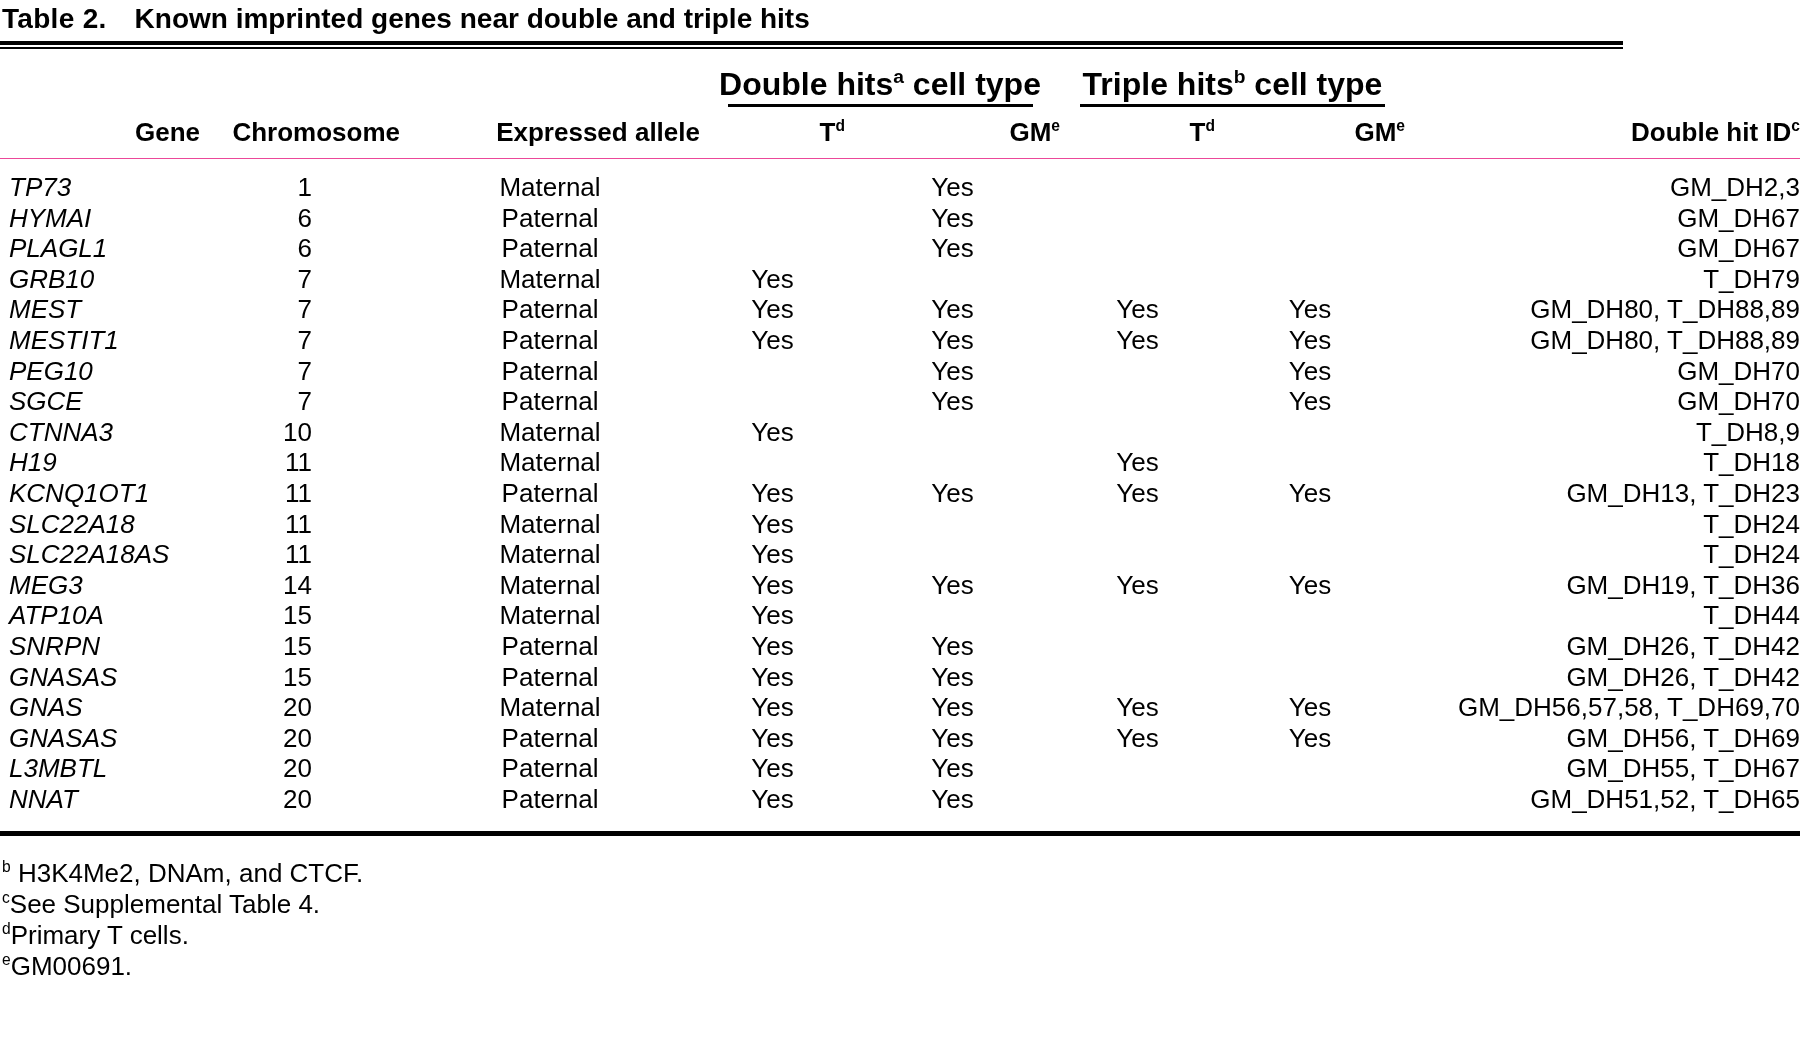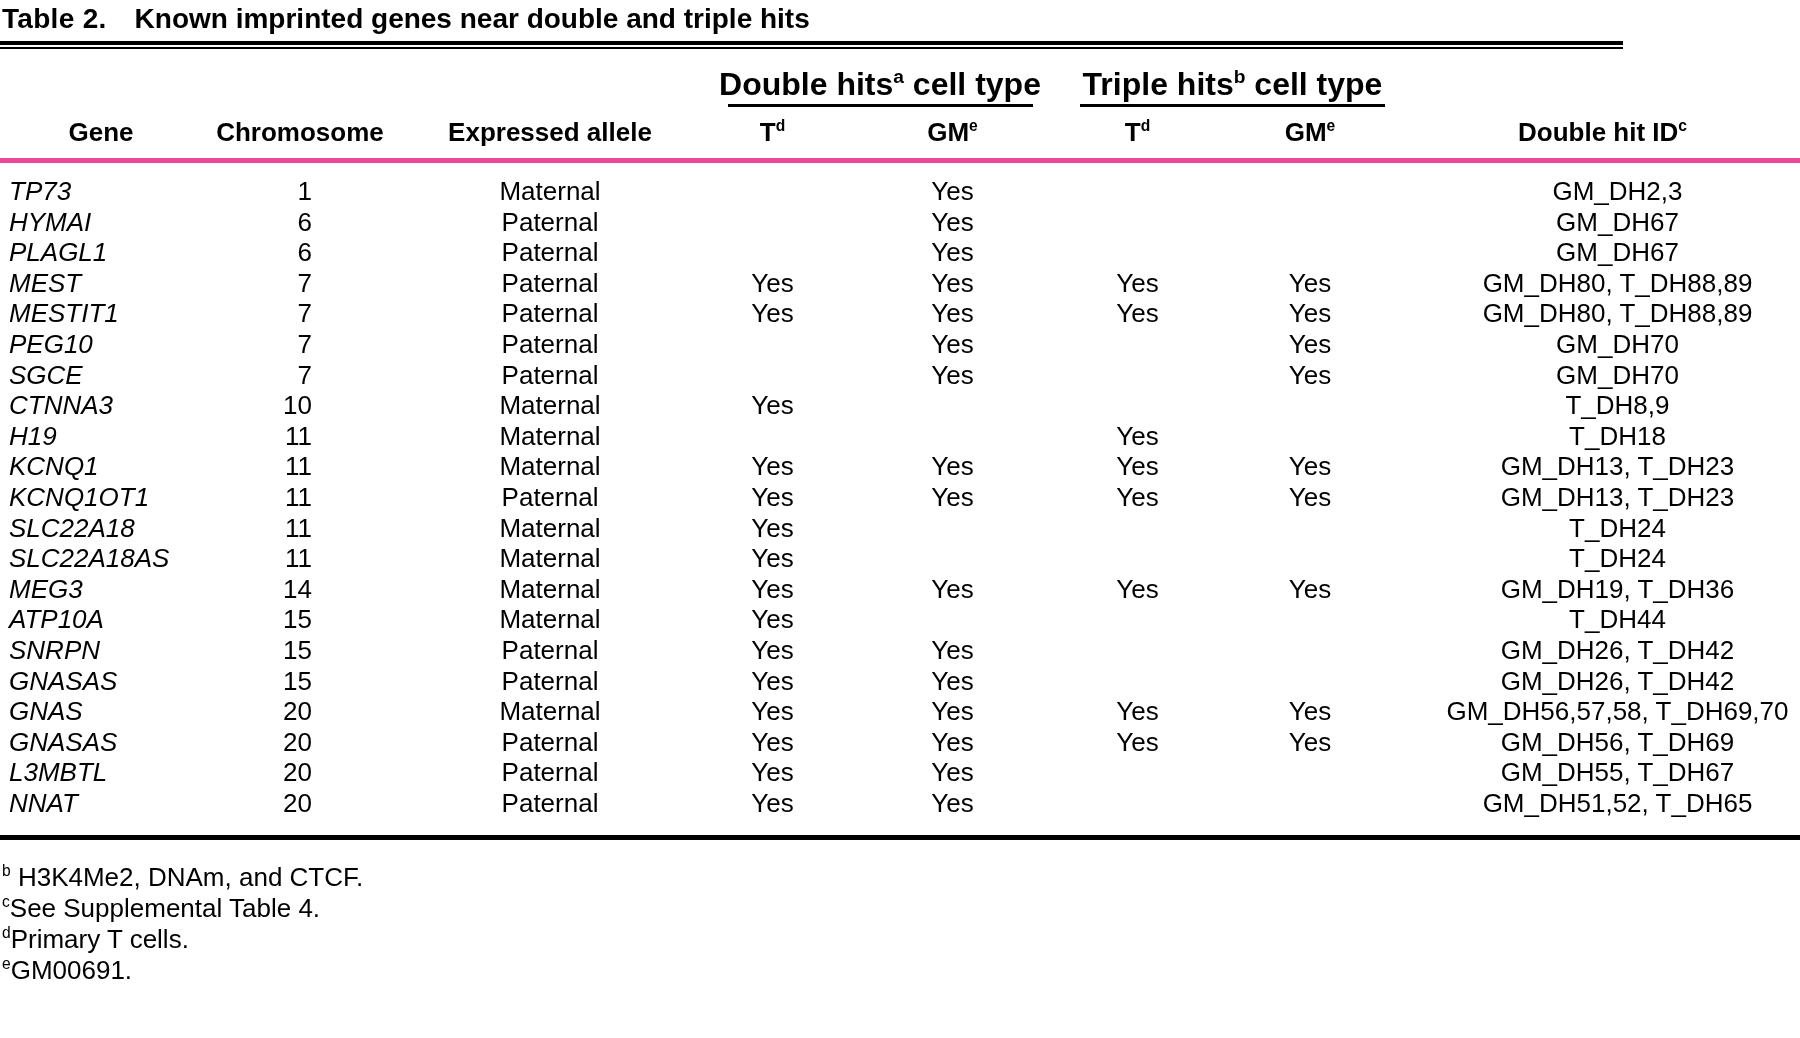--- a/index.html
+++ b/index.html
@@ -35,41 +35,41 @@
   }
   th, td { padding: 0; font-weight: 400; }
 
   thead tr.spanner-row th { vertical-align: bottom; height: 58px; }
   .spanner-box { text-align: center; font-weight: 700; font-size: 32px; line-height: 30px; }
   .spanner-line { height: 3px; background: #000; width: 305px; margin: 5px auto 0; }
 
   thead tr.colhead-row th {
     height: 51px;
     vertical-align: middle;
-    border-bottom: 5px solid #ec4899;
+    border-bottom: 1px solid #ec4899;
     font-weight: 700;
-    text-align: center;
+    text-align: right;
   }
   thead th.h-gene { text-align: left; padding-left: 2px; }
 
   tbody td {
     line-height: 30.6px;
     height: 30.6px;
     white-space: nowrap;
     overflow: visible;
   }
   tbody tr:first-child td { padding-top: 13px; }
   tbody tr:last-child  td { padding-bottom: 17px; }
   table { border-bottom: 5px solid #000; }
 
   td.c-gene   { font-style: italic; text-align: left; padding-left: 9px; }
   td.c-chrom  { text-align: right; padding-right: 88px; }
   td.c-allele { text-align: center; }
   td.c-yes    { text-align: center; }
-  td.c-id     { text-align: center; padding-left: 30px; }
+  td.c-id     { text-align: right; padding-left: 30px; }
 
   sup {
     font-size: 60%;
     line-height: 0;
     vertical-align: super;
   }
 
   
   .footnotes { margin-top: 22px; padding-left: 2px; font-size: 26px; }
   .footnote  { line-height: 31px; white-space: pre-wrap; }
@@ -154,20 +154,30 @@
       <td class="c-gene">PLAGL1</td>
       <td class="c-chrom">6</td>
       <td class="c-allele">Paternal</td>
       <td class="c-yes"></td>
       <td class="c-yes">Yes</td>
       <td class="c-yes"></td>
       <td class="c-yes"></td>
       <td class="c-id">GM_DH67</td>
     </tr>
 
+    <tr>
+      <td class="c-gene">GRB10</td>
+      <td class="c-chrom">7</td>
+      <td class="c-allele">Maternal</td>
+      <td class="c-yes">Yes</td>
+      <td class="c-yes"></td>
+      <td class="c-yes"></td>
+      <td class="c-yes"></td>
+      <td class="c-id">T_DH79</td>
+    </tr>
 
     <tr>
       <td class="c-gene">MEST</td>
       <td class="c-chrom">7</td>
       <td class="c-allele">Paternal</td>
       <td class="c-yes">Yes</td>
       <td class="c-yes">Yes</td>
       <td class="c-yes">Yes</td>
       <td class="c-yes">Yes</td>
       <td class="c-id">GM_DH80, T_DH88,89</td>
@@ -221,30 +231,20 @@
       <td class="c-gene">H19</td>
       <td class="c-chrom">11</td>
       <td class="c-allele">Maternal</td>
       <td class="c-yes"></td>
       <td class="c-yes"></td>
       <td class="c-yes">Yes</td>
       <td class="c-yes"></td>
       <td class="c-id">T_DH18</td>
     </tr>
 
-    <tr>
-      <td class="c-gene">KCNQ1</td>
-      <td class="c-chrom">11</td>
-      <td class="c-allele">Maternal</td>
-      <td class="c-yes">Yes</td>
-      <td class="c-yes">Yes</td>
-      <td class="c-yes">Yes</td>
-      <td class="c-yes">Yes</td>
-      <td class="c-id">GM_DH13, T_DH23</td>
-    </tr>
 
     <tr>
       <td class="c-gene">KCNQ1OT1</td>
       <td class="c-chrom">11</td>
       <td class="c-allele">Paternal</td>
       <td class="c-yes">Yes</td>
       <td class="c-yes">Yes</td>
       <td class="c-yes">Yes</td>
       <td class="c-yes">Yes</td>
       <td class="c-id">GM_DH13, T_DH23</td>

